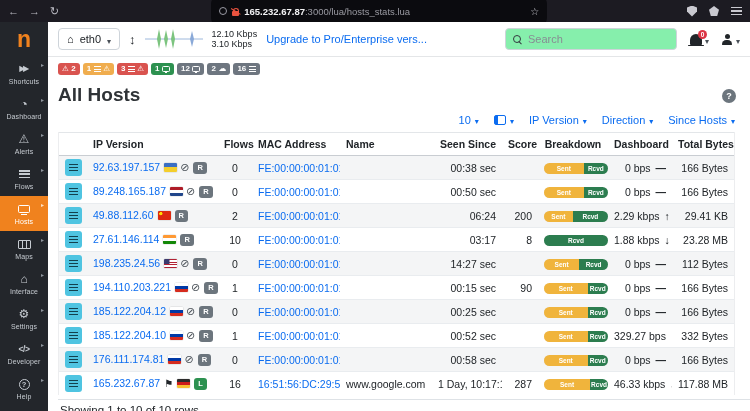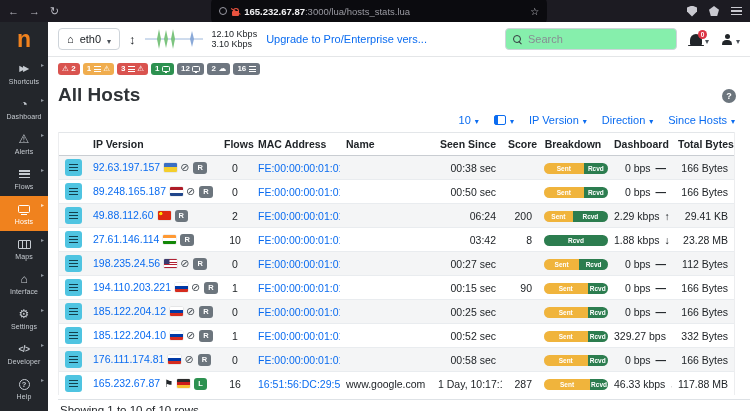--- a/index.html
+++ b/index.html
@@ -396,37 +396,37 @@
                   <td class="al-r">29.41 KB</td>
                 </tr>
                 <tr>
                   <td><button class="row-btn">
                       <span class="bars"></span>
                     </button></td>
                   <td><a class="alink">27.61.146.114</a><span class="flag flag-in"></span><span class="hbadge">R</span></td>
                   <td class="al-c">10</td>
                   <td><a class="alink">FE:00:00:00:01:01</a></td>
                   <td></td>
-                  <td class="al-r">03:42</td>
+                  <td class="al-r">03:17</td>
                   <td class="al-r">8</td>
                   <td class="al-c"><span class="bkpill">
                       <span class="bkseg bk-rcvd" style="width: 100%;">Rcvd</span>
                     </span></td>
                   <td class="al-r"><span>1.88 kbps</span><span class="trend"> ↓</span></td>
                   <td class="al-r">23.28 MB</td>
                 </tr>
                 <tr>
                   <td><button class="row-btn">
                       <span class="bars"></span>
                     </button></td>
                   <td><a class="alink">198.235.24.56</a><span class="flag flag-us"></span><span class="blocked">⊘</span><span class="hbadge">R</span></td>
                   <td class="al-c">0</td>
                   <td><a class="alink">FE:00:00:00:01:01</a></td>
                   <td></td>
-                  <td class="al-r">00:27 sec</td>
+                  <td class="al-r">14:27 sec</td>
                   <td class="al-r"></td>
                   <td class="al-c"><span class="bkpill">
                       <span class="bkseg bk-sent" style="width: 55%;">Sent</span>
                       <span class="bkseg bk-rcvd" style="width: 45%;">Rcvd</span>
                     </span></td>
                   <td class="al-r"><span>0 bps</span><span class="trend"> —</span></td>
                   <td class="al-r">112 Bytes</td>
                 </tr>
                 <tr>
                   <td><button class="row-btn">

